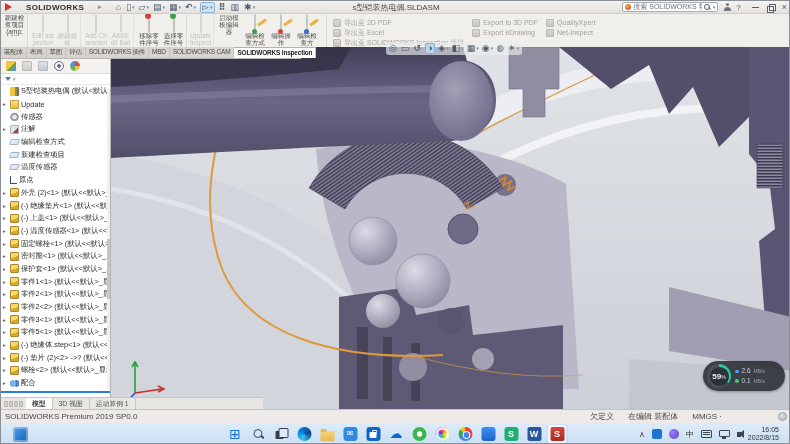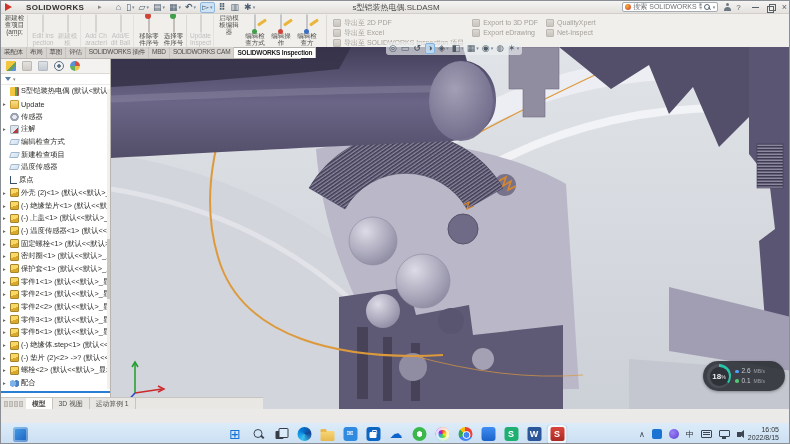--- a/index.html
+++ b/index.html
@@ -439,21 +439,21 @@
         <i class="hdd"></i>
       </span>
       <span class="hic">
         <b>✶</b>
         <i class="hdd">▾</i>
       </span>
     </div>
 
   <div class="perf">
     <div class="pcirc">
-      <span class="pval"><span>18</span><small>%</small></span>
+      <span class="pval"><span>59</span><small>%</small></span>
     </div>
     <div class="prows">
       <div class="prow">
           <span class="pdot down"></span>
           <span>2.6</span>
           <small>MB/s</small>
         </div>
       <div class="prow">
           <span class="pdot up"></span>
           <span>0.1</span>
@@ -624,20 +624,30 @@
         <i></i>
       </div>
     <div style="display:flex">
 
     <span class="mtab" data-active="true">模型</span>
         <span class="mtab">3D 视图</span>
         <span class="mtab">运动算例 1</span>
       </div>
   </div>
 
+  <div class="statusbar">
+    <span>SOLIDWORKS Premium 2019 SP0.0</span>
+    <div class="stright">
+
+    <span>欠定义</span>
+        <span>在编辑 装配体</span>
+        <span>MMGS ·</span>
+      </div>
+    <span class="stglobe"></span>
+  </div>
 
   <div class="taskbar">
     <span class="widgeticon"></span>
     <div class="tbcenter">
 
     <div class="tb-item">
           <span class="tb-ic tb-start">⊞</span>
         </div>
         <div class="tb-item">
           <span class="tb-ic tb-search"></span>

